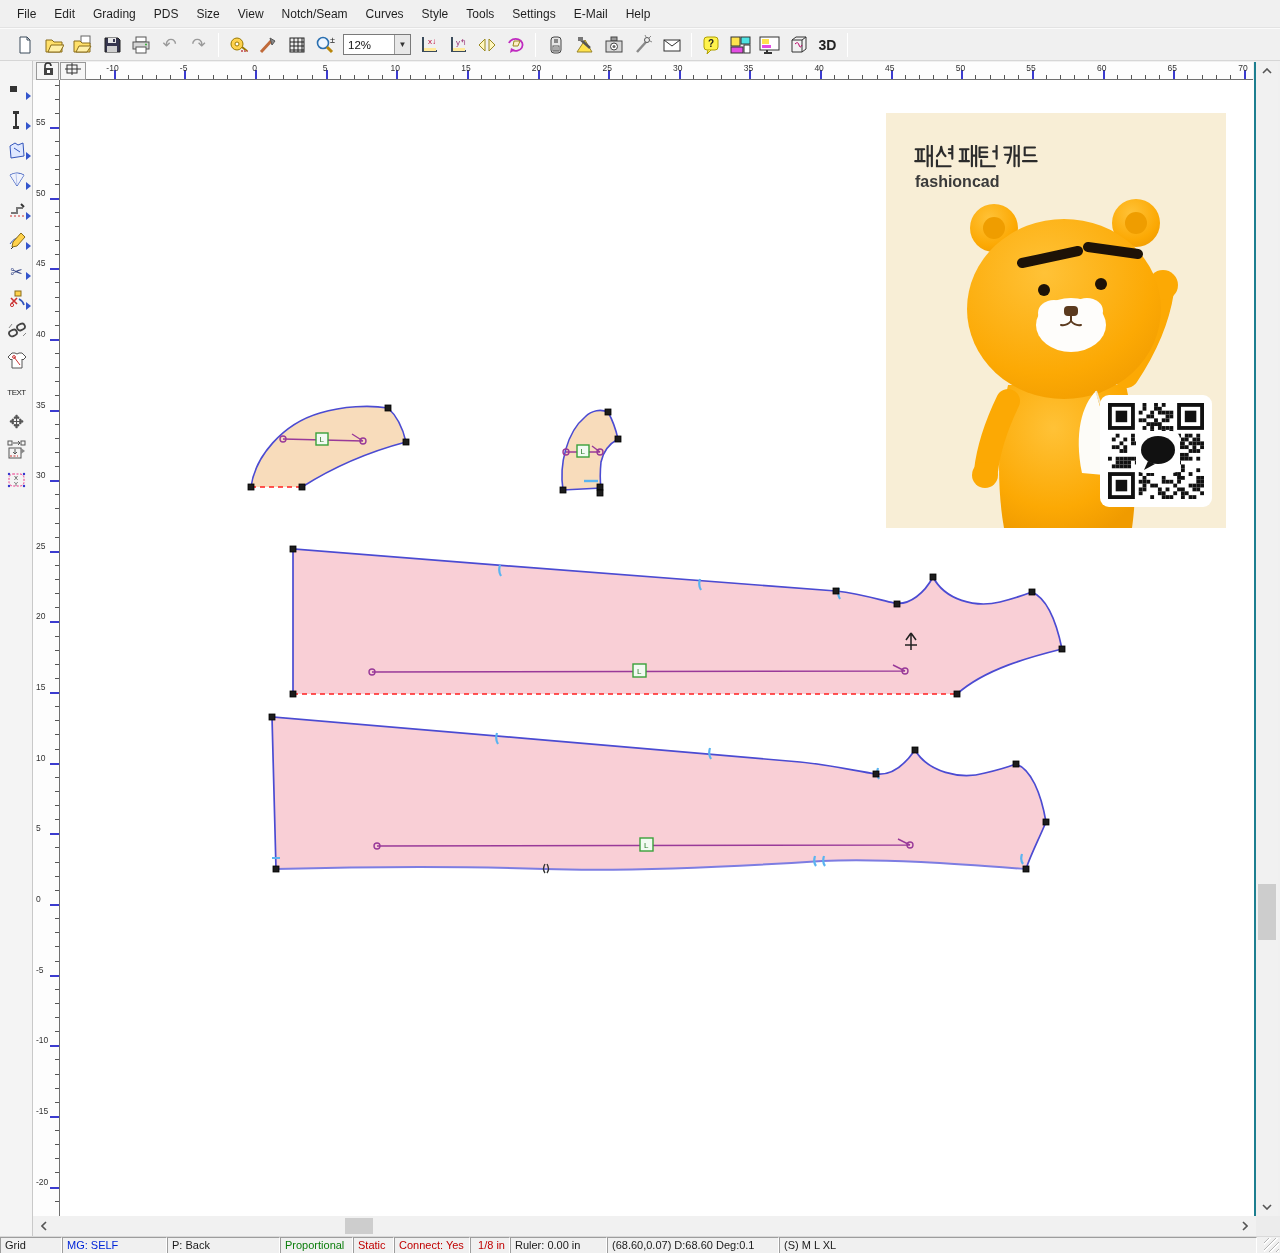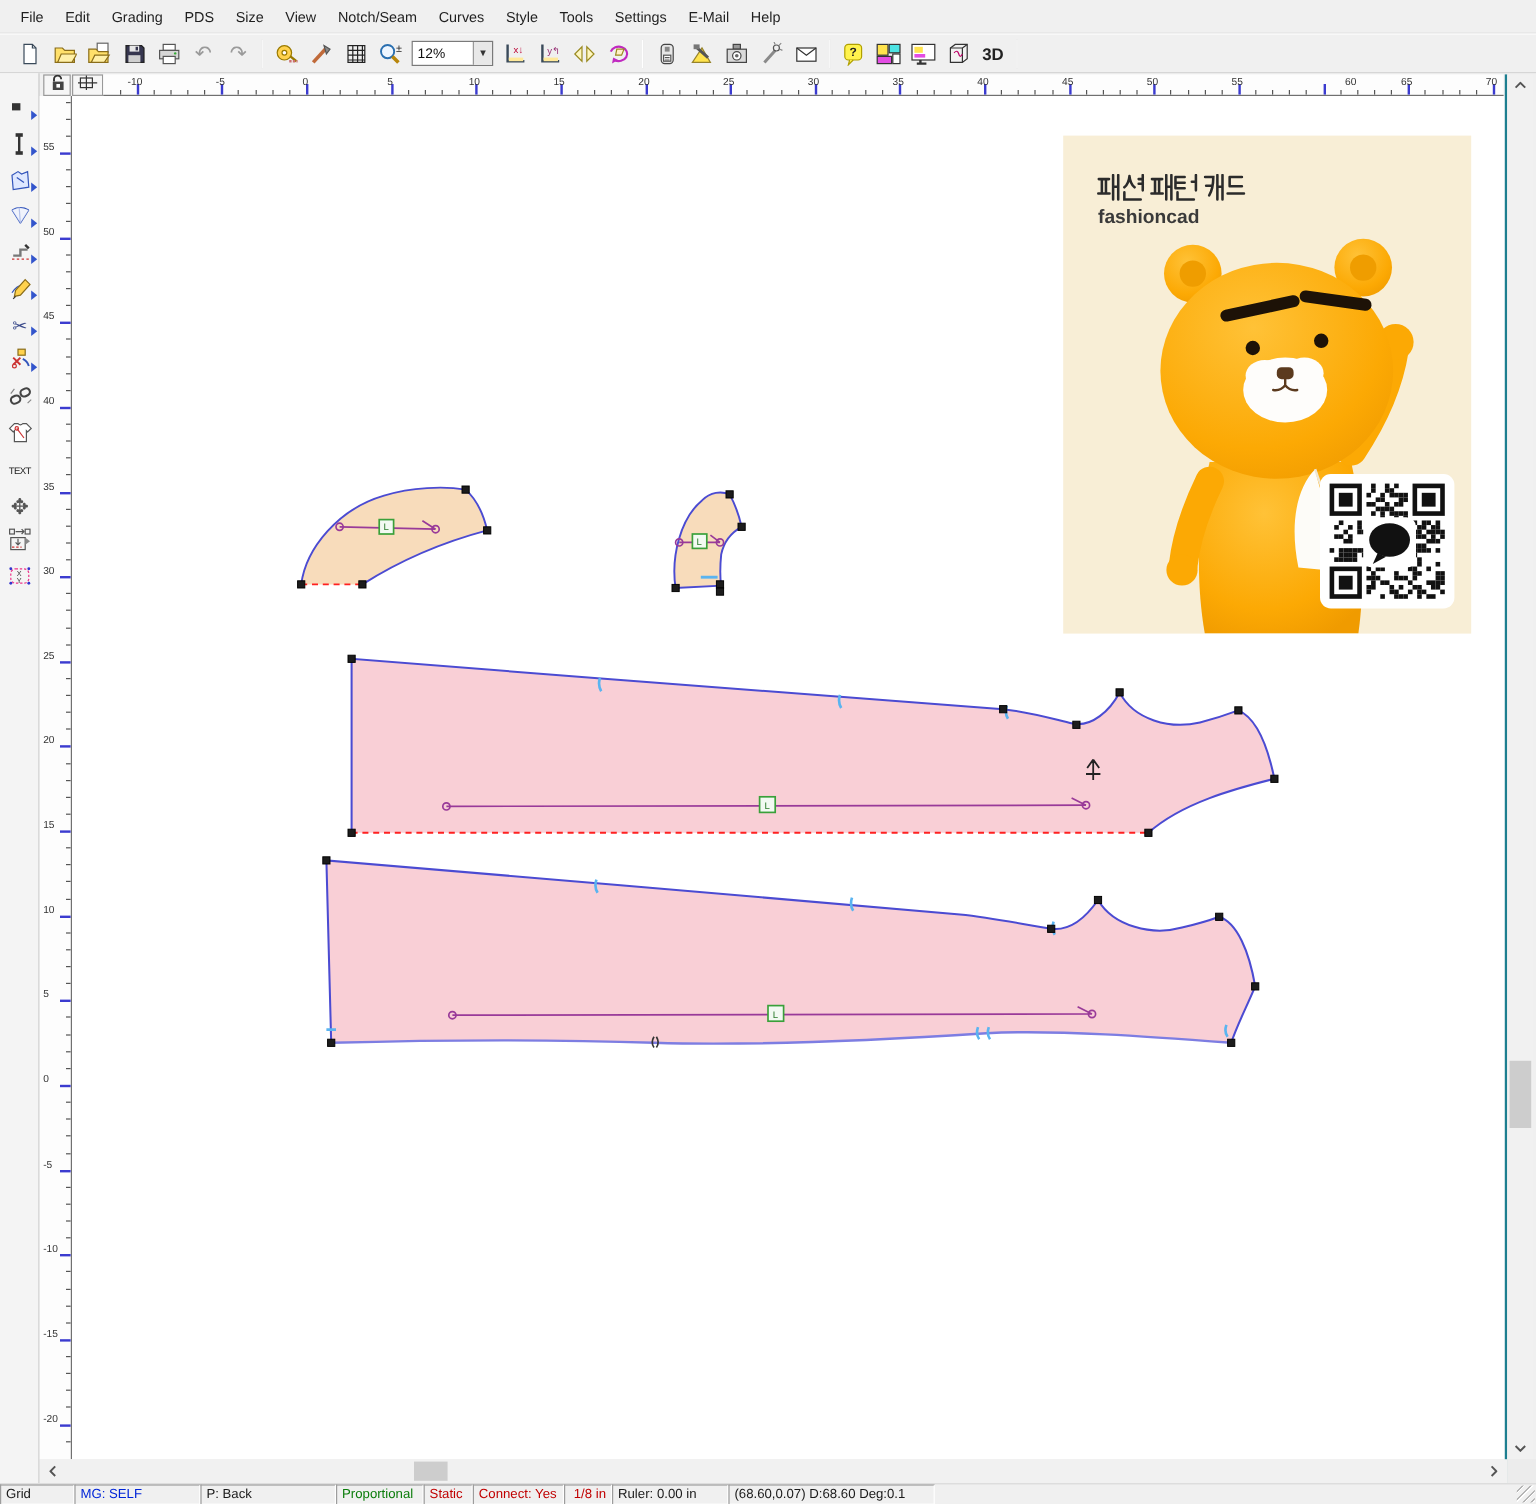--- a/index.html
+++ b/index.html
@@ -518,21 +518,21 @@
     <div class="htick" style="left: 903.604px; height: 4px;"></div>
     <div class="htick" style="left: 917.731px; height: 4px;"></div>
     <div class="htick" style="left: 931.858px; height: 4px;"></div>
     <div class="htick major" style="left: 945.985px; height: 9px;"></div>
     <span class="hlab" style="left: 945.985px;">55</span>
     <div class="htick" style="left: 960.112px; height: 4px;"></div>
     <div class="htick" style="left: 974.239px; height: 4px;"></div>
     <div class="htick" style="left: 988.366px; height: 4px;"></div>
     <div class="htick" style="left: 1002.49px; height: 4px;"></div>
     <div class="htick major" style="left: 1016.62px; height: 9px;"></div>
-    <span class="hlab" style="left: 1016.62px; margin-left: 24px;">60</span>
+    <span class="hlab" style="left: 1016.62px;">60</span>
     <div class="htick" style="left: 1030.75px; height: 4px;"></div>
     <div class="htick" style="left: 1044.87px; height: 4px;"></div>
     <div class="htick" style="left: 1059px; height: 4px;"></div>
     <div class="htick" style="left: 1073.13px; height: 4px;"></div>
     <div class="htick major" style="left: 1087.26px; height: 9px;"></div>
     <span class="hlab" style="left: 1087.26px;">65</span>
     <div class="htick" style="left: 1101.38px; height: 4px;"></div>
     <div class="htick" style="left: 1115.51px; height: 4px;"></div>
     <div class="htick" style="left: 1129.64px; height: 4px;"></div>
     <div class="htick" style="left: 1143.76px; height: 4px;"></div>
@@ -1034,14 +1034,15 @@
 <div id="statusbar">
     <div class="sb-seg" style="width: 62px; color: rgb(26, 26, 26);">Grid</div>
     <div class="sb-seg" style="width: 105px; color: rgb(0, 36, 216);">MG: SELF</div>
     <div class="sb-seg" style="width: 113px; color: rgb(26, 26, 26);">P: Back</div>
     <div class="sb-seg" style="width: 73px; color: rgb(11, 125, 11);">Proportional</div>
     <div class="sb-seg" style="width: 41px; color: rgb(192, 0, 0);">Static</div>
     <div class="sb-seg" style="width: 76px; color: rgb(192, 0, 0);">Connect: Yes</div>
     <div class="sb-seg" style="width: 40px; color: rgb(192, 0, 0); text-align: right;">1/8 in</div>
     <div class="sb-seg" style="width: 97px; color: rgb(26, 26, 26);">Ruler:   0.00 in</div>
     <div class="sb-seg" style="width: 172px; color: rgb(26, 26, 26);">(68.60,0.07)  D:68.60  Deg:0.1</div>
+    <div class="sb-seg" style="width: 478px; color: rgb(26, 26, 26);">(S) M L XL</div>
   </div>
 <div id="grip"></div>
 
 </body></html>

